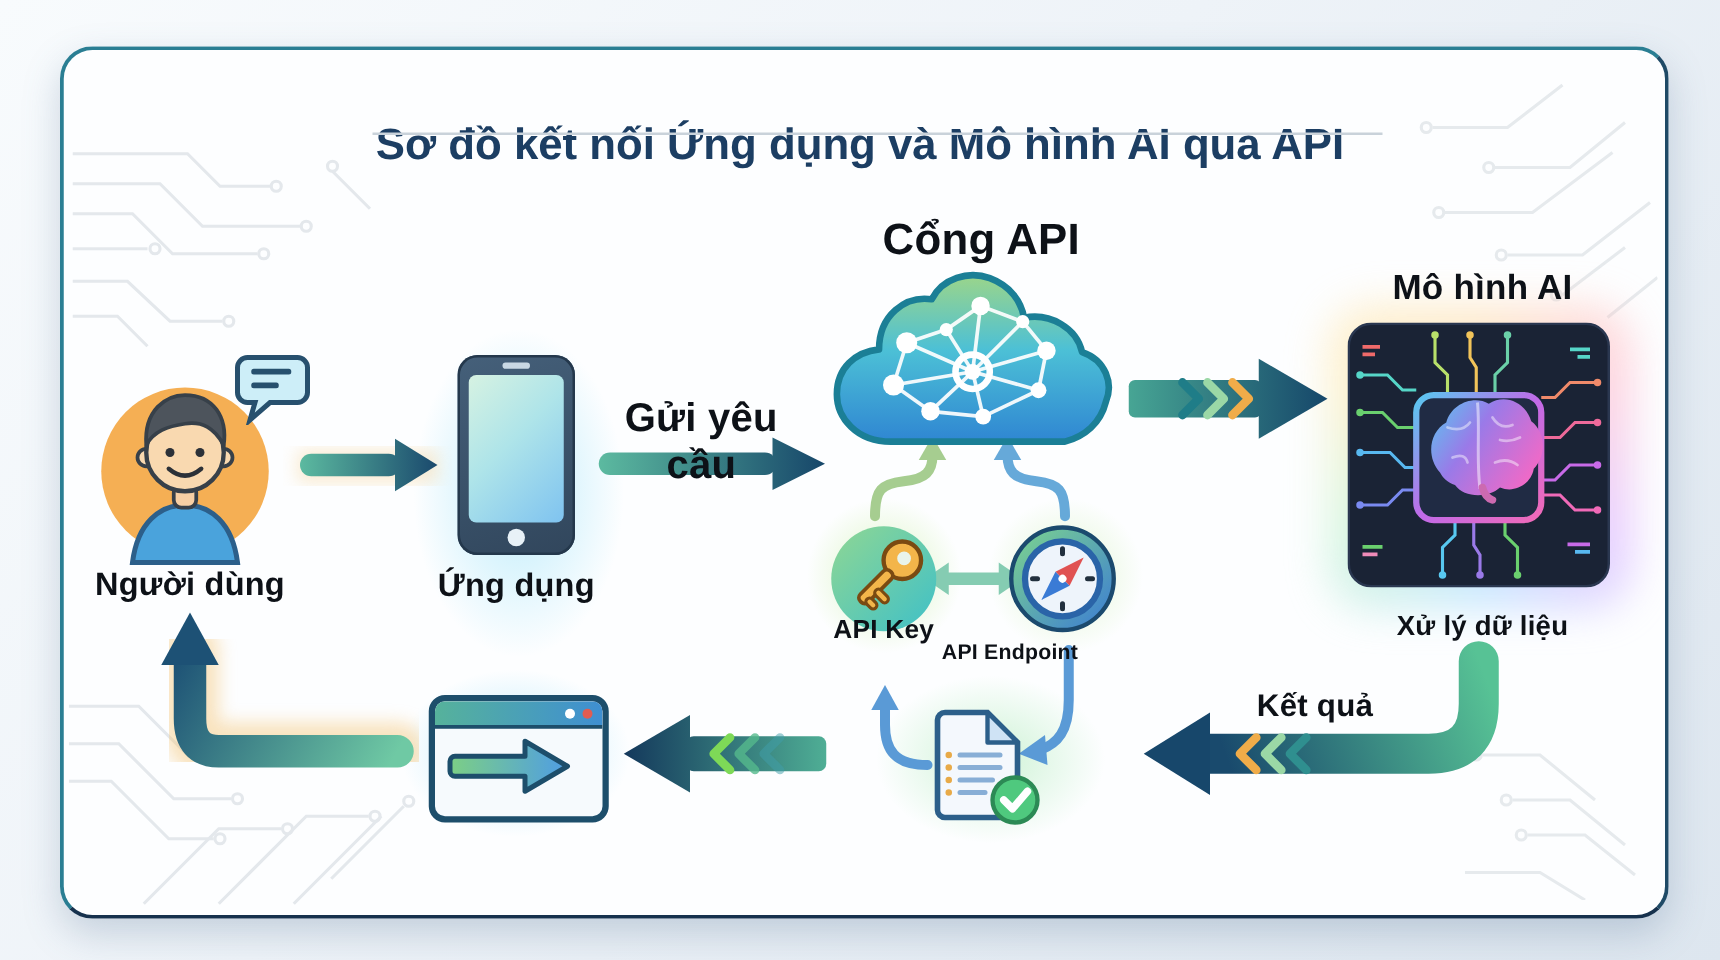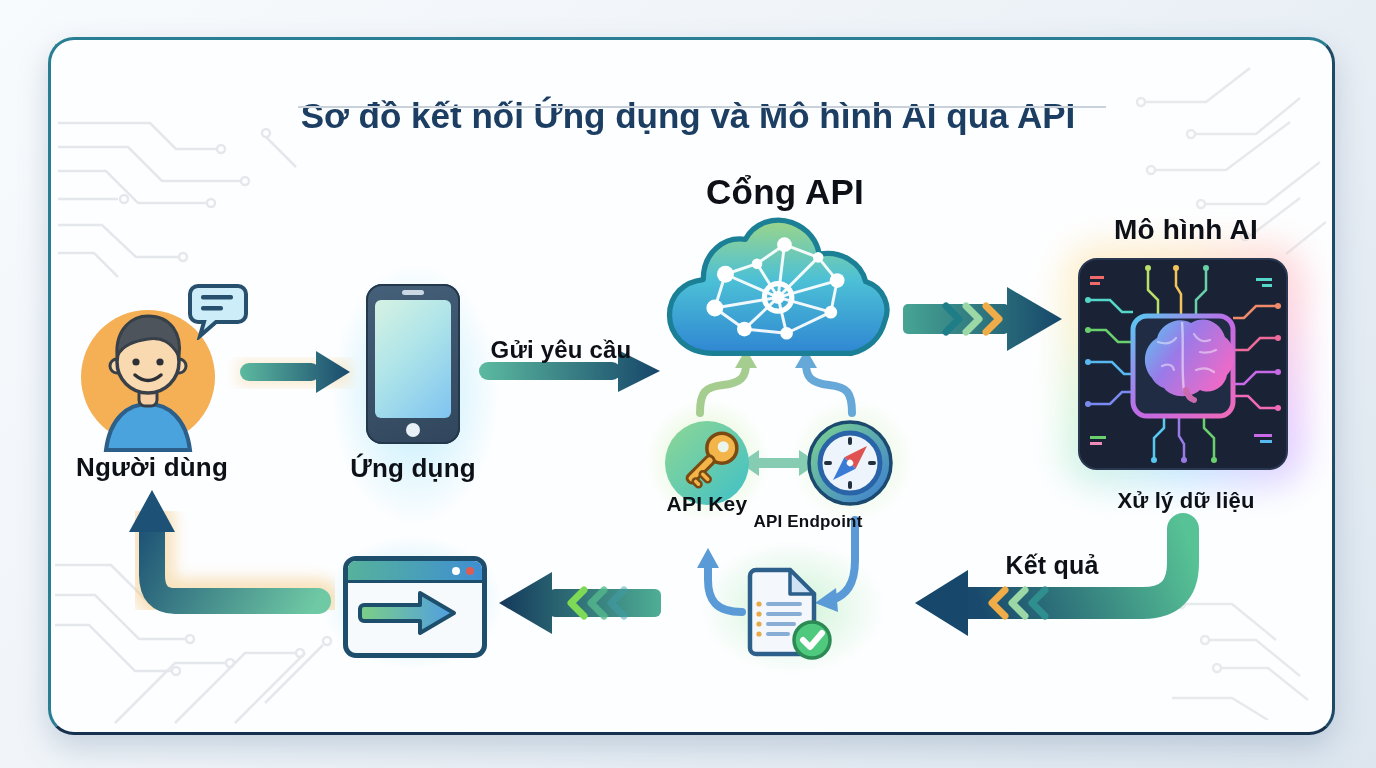--- a/index.html
+++ b/index.html
@@ -418,21 +418,21 @@
         <stop offset="0" stop-color="#7ccf85"></stop>
             <stop offset="1" stop-color="#4f9de4"></stop>
           </linearGradient>
         </defs>
       <path d="M 10 20 H 66 V 8 L 100 28 L 66 48 V 36 H 10 a 4 4 0 0 1 -4 -4 V 24 a 4 4 0 0 1 4 -4 Z" fill="url(#bArr)" stroke="#1d4e6b" stroke-width="4" stroke-linejoin="round"></path>
     </svg>
   </div>
 
   <div class="lbl" style="left:57px;top:452px;width:190px;font-size:26px">Người dùng</div>
   <div class="lbl" style="left:323px;top:453px;width:180px;font-size:26px">Ứng dụng</div>
-  <div class="lbl" style="left:471px;top:336px;width:180px;font-size:24px">Gửi yêu cầu</div>
+  <div class="lbl" style="left:471px;top:316px;width:180px;font-size:32px">Gửi yêu cầu</div>
   <div class="lbl" style="left:695px;top:172px;width:180px;font-size:35px">Cổng API</div>
   <div class="lbl" style="left:1086px;top:488px;width:200px;font-size:22px;font-weight:600">Xử lý dữ liệu</div>
   <div class="lbl" style="left:1086px;top:214px;width:200px;font-size:28px">Mô hình AI</div>
   <div class="lbl" style="left:627px;top:492px;width:160px;font-size:21px">API Key</div>
   <div class="lbl" style="left:728px;top:512px;width:160px;font-size:17px">API Endpoint</div>
   <div class="lbl" style="left:972px;top:551px;width:160px;font-size:25px">Kết quả</div>
 
 </div>
 
 </body></html>

